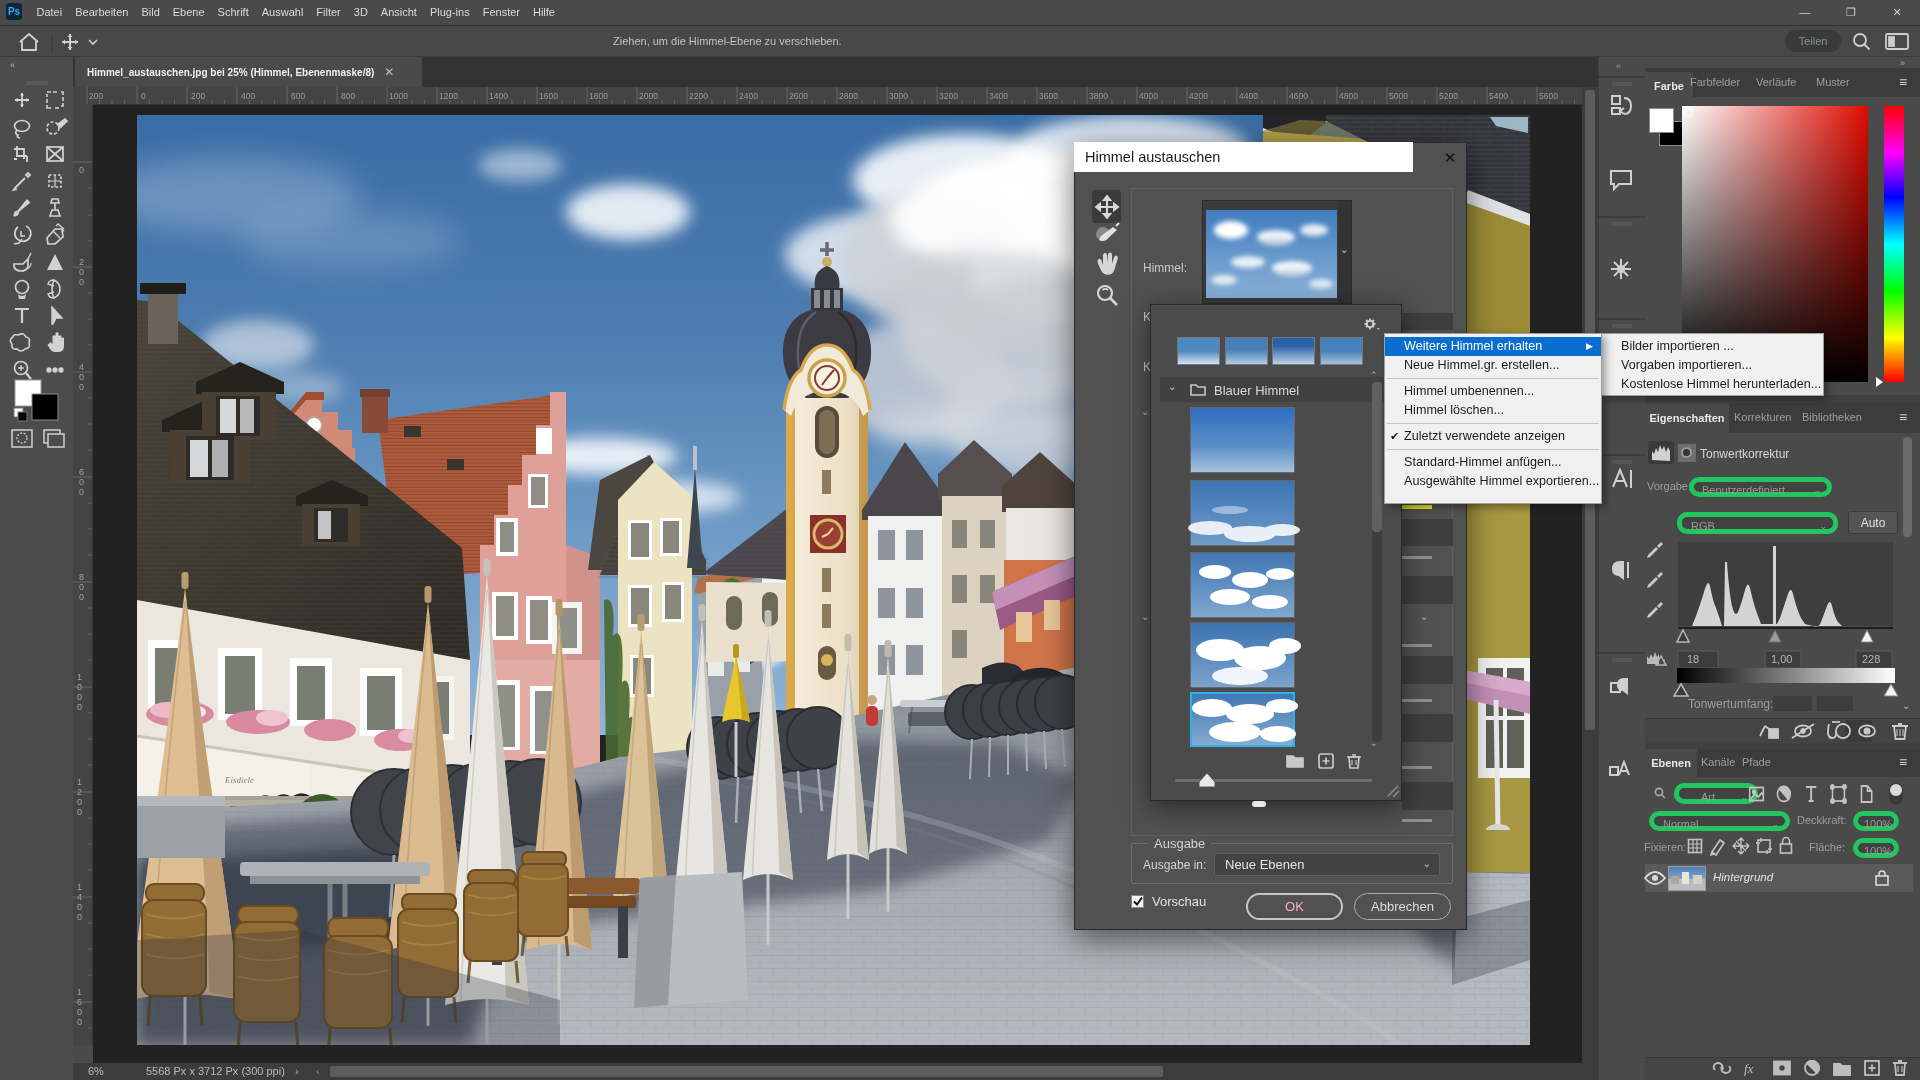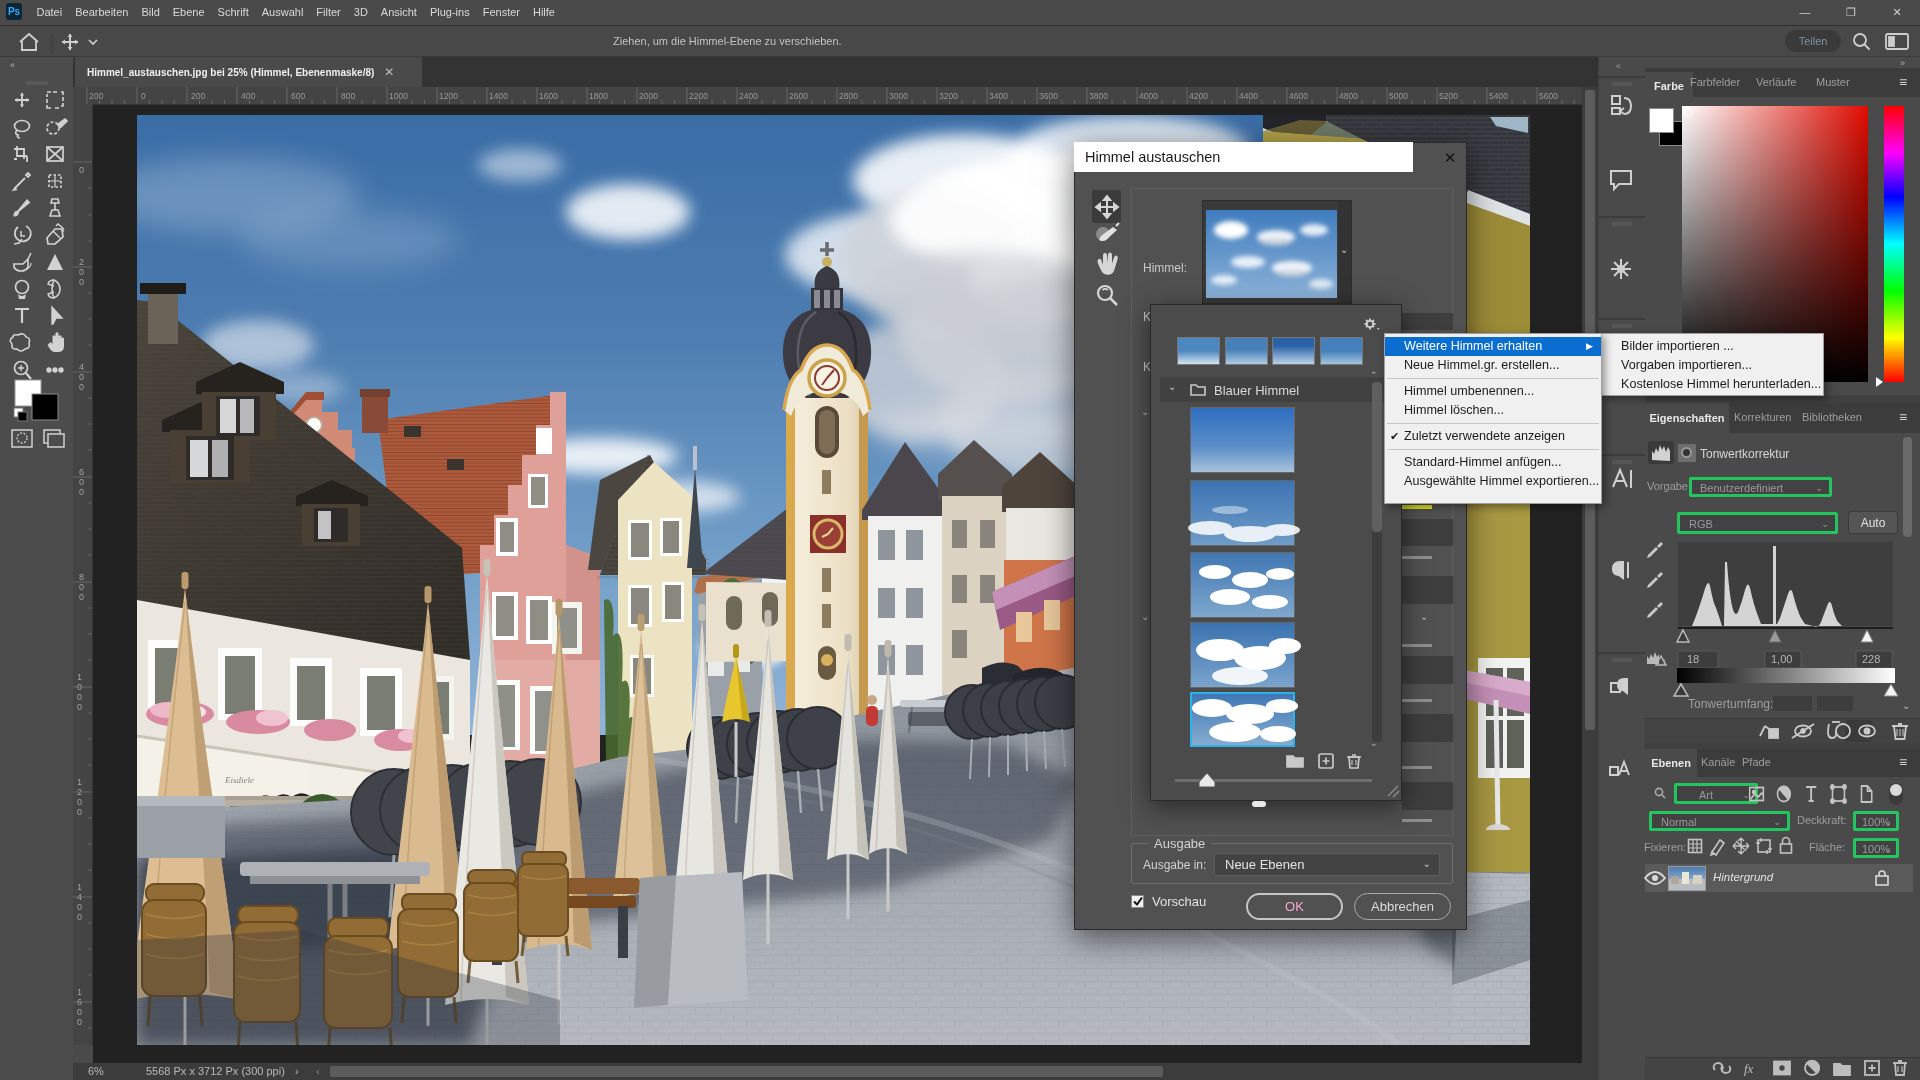--- a/index.html
+++ b/index.html
@@ -30,21 +30,21 @@
 #hscroll{left:320px;top:1063px;width:1262px;height:17px;background:#3c3c3c;}
 #hthumb{left:330px;top:1066px;width:833px;height:11px;background:#5c5c5c;border-radius:2px;}
 #vscroll{left:1582px;top:87px;width:16px;height:976px;background:#3c3c3c;}
 #vthumb{left:1585px;top:90px;width:10px;height:640px;background:#5c5c5c;border-radius:2px;}
 
 #iconstrip{left:1598px;top:57px;width:47px;height:1023px;background:#4a4a4a;border-left:1px solid #3e3e3e;}
 #panels{left:1645px;top:57px;width:275px;height:1023px;background:#4a4a4a;border-left:1px solid #3e3e3e;}
 .ptabbar{position:absolute;background:#3c3c3c;}
 .ptab{position:absolute;font-size:11px;color:#9e9e9e;}
 .ptab.on{color:#e8e8e8;background:#4a4a4a;font-weight:bold;}
-.well{position:absolute;background:#424242;border:3px solid #22c55e;border-radius:2px;color:#9a9a9a;font-size:11px;}
+.well{position:absolute;background:#424242;border:5px solid #22c55e;border-radius:10px;color:#9a9a9a;font-size:11px;}
 
 #dlg{left:1074px;top:142px;width:393px;height:788px;background:#515151;box-shadow:0 8px 30px rgba(0,0,0,.55);border:1px solid #2a2a2a;}
 #dlgtitle{left:1074px;top:142px;width:339px;height:30px;background:#ffffff;color:#1a1a1a;font-size:14.5px;line-height:30px;padding-left:11px;}
 #dlgx{left:1440px;top:148px;width:20px;height:20px;color:#111;font-size:15px;text-align:center;line-height:20px;}
 
 .menu{position:absolute;background:#f0f0f0;border:1px solid #a0a0a0;box-shadow:3px 3px 8px rgba(0,0,0,.4);font-size:12.6px;color:#1c1c1c;}
 .menu .it{position:relative;height:19px;line-height:19px;padding-left:19px;white-space:nowrap;}
 .menu .sep{height:1px;background:#c5c5c5;margin:3px 2px;}
 .menu .hl{background:#0a6ed1;color:#fff;}
 .lbl{position:absolute;color:#9e9e9e;font-size:11px;}

